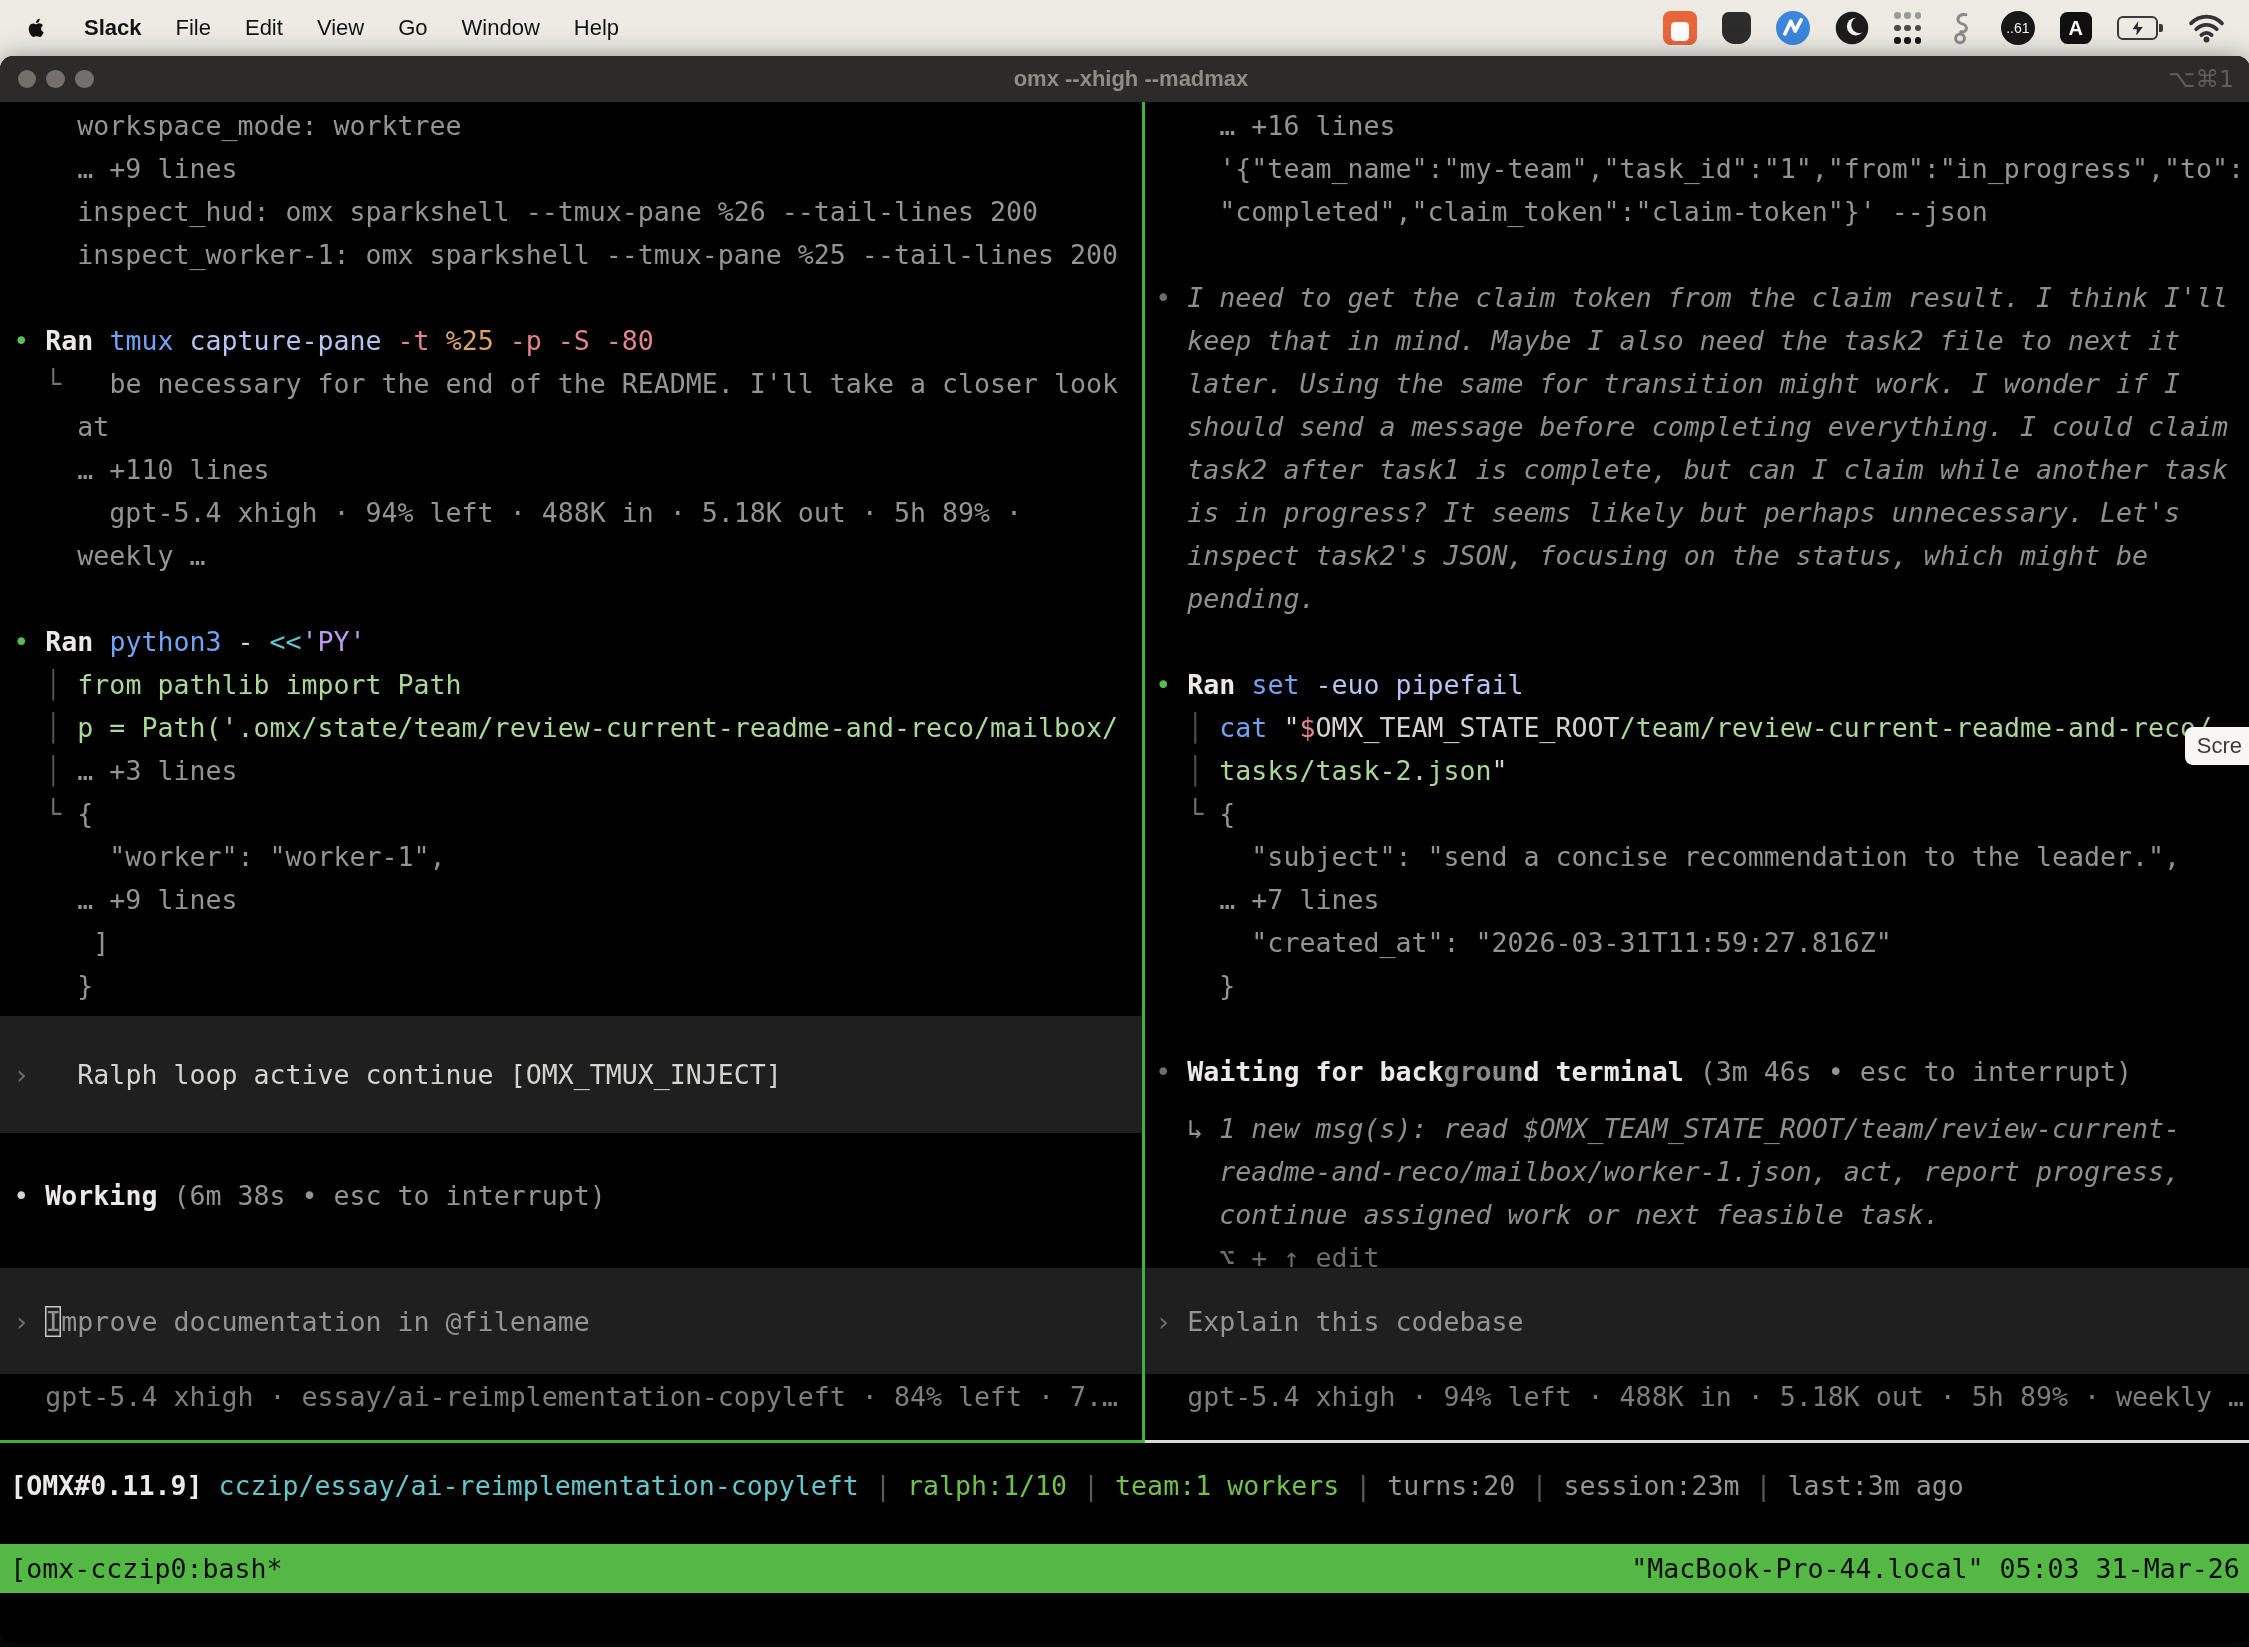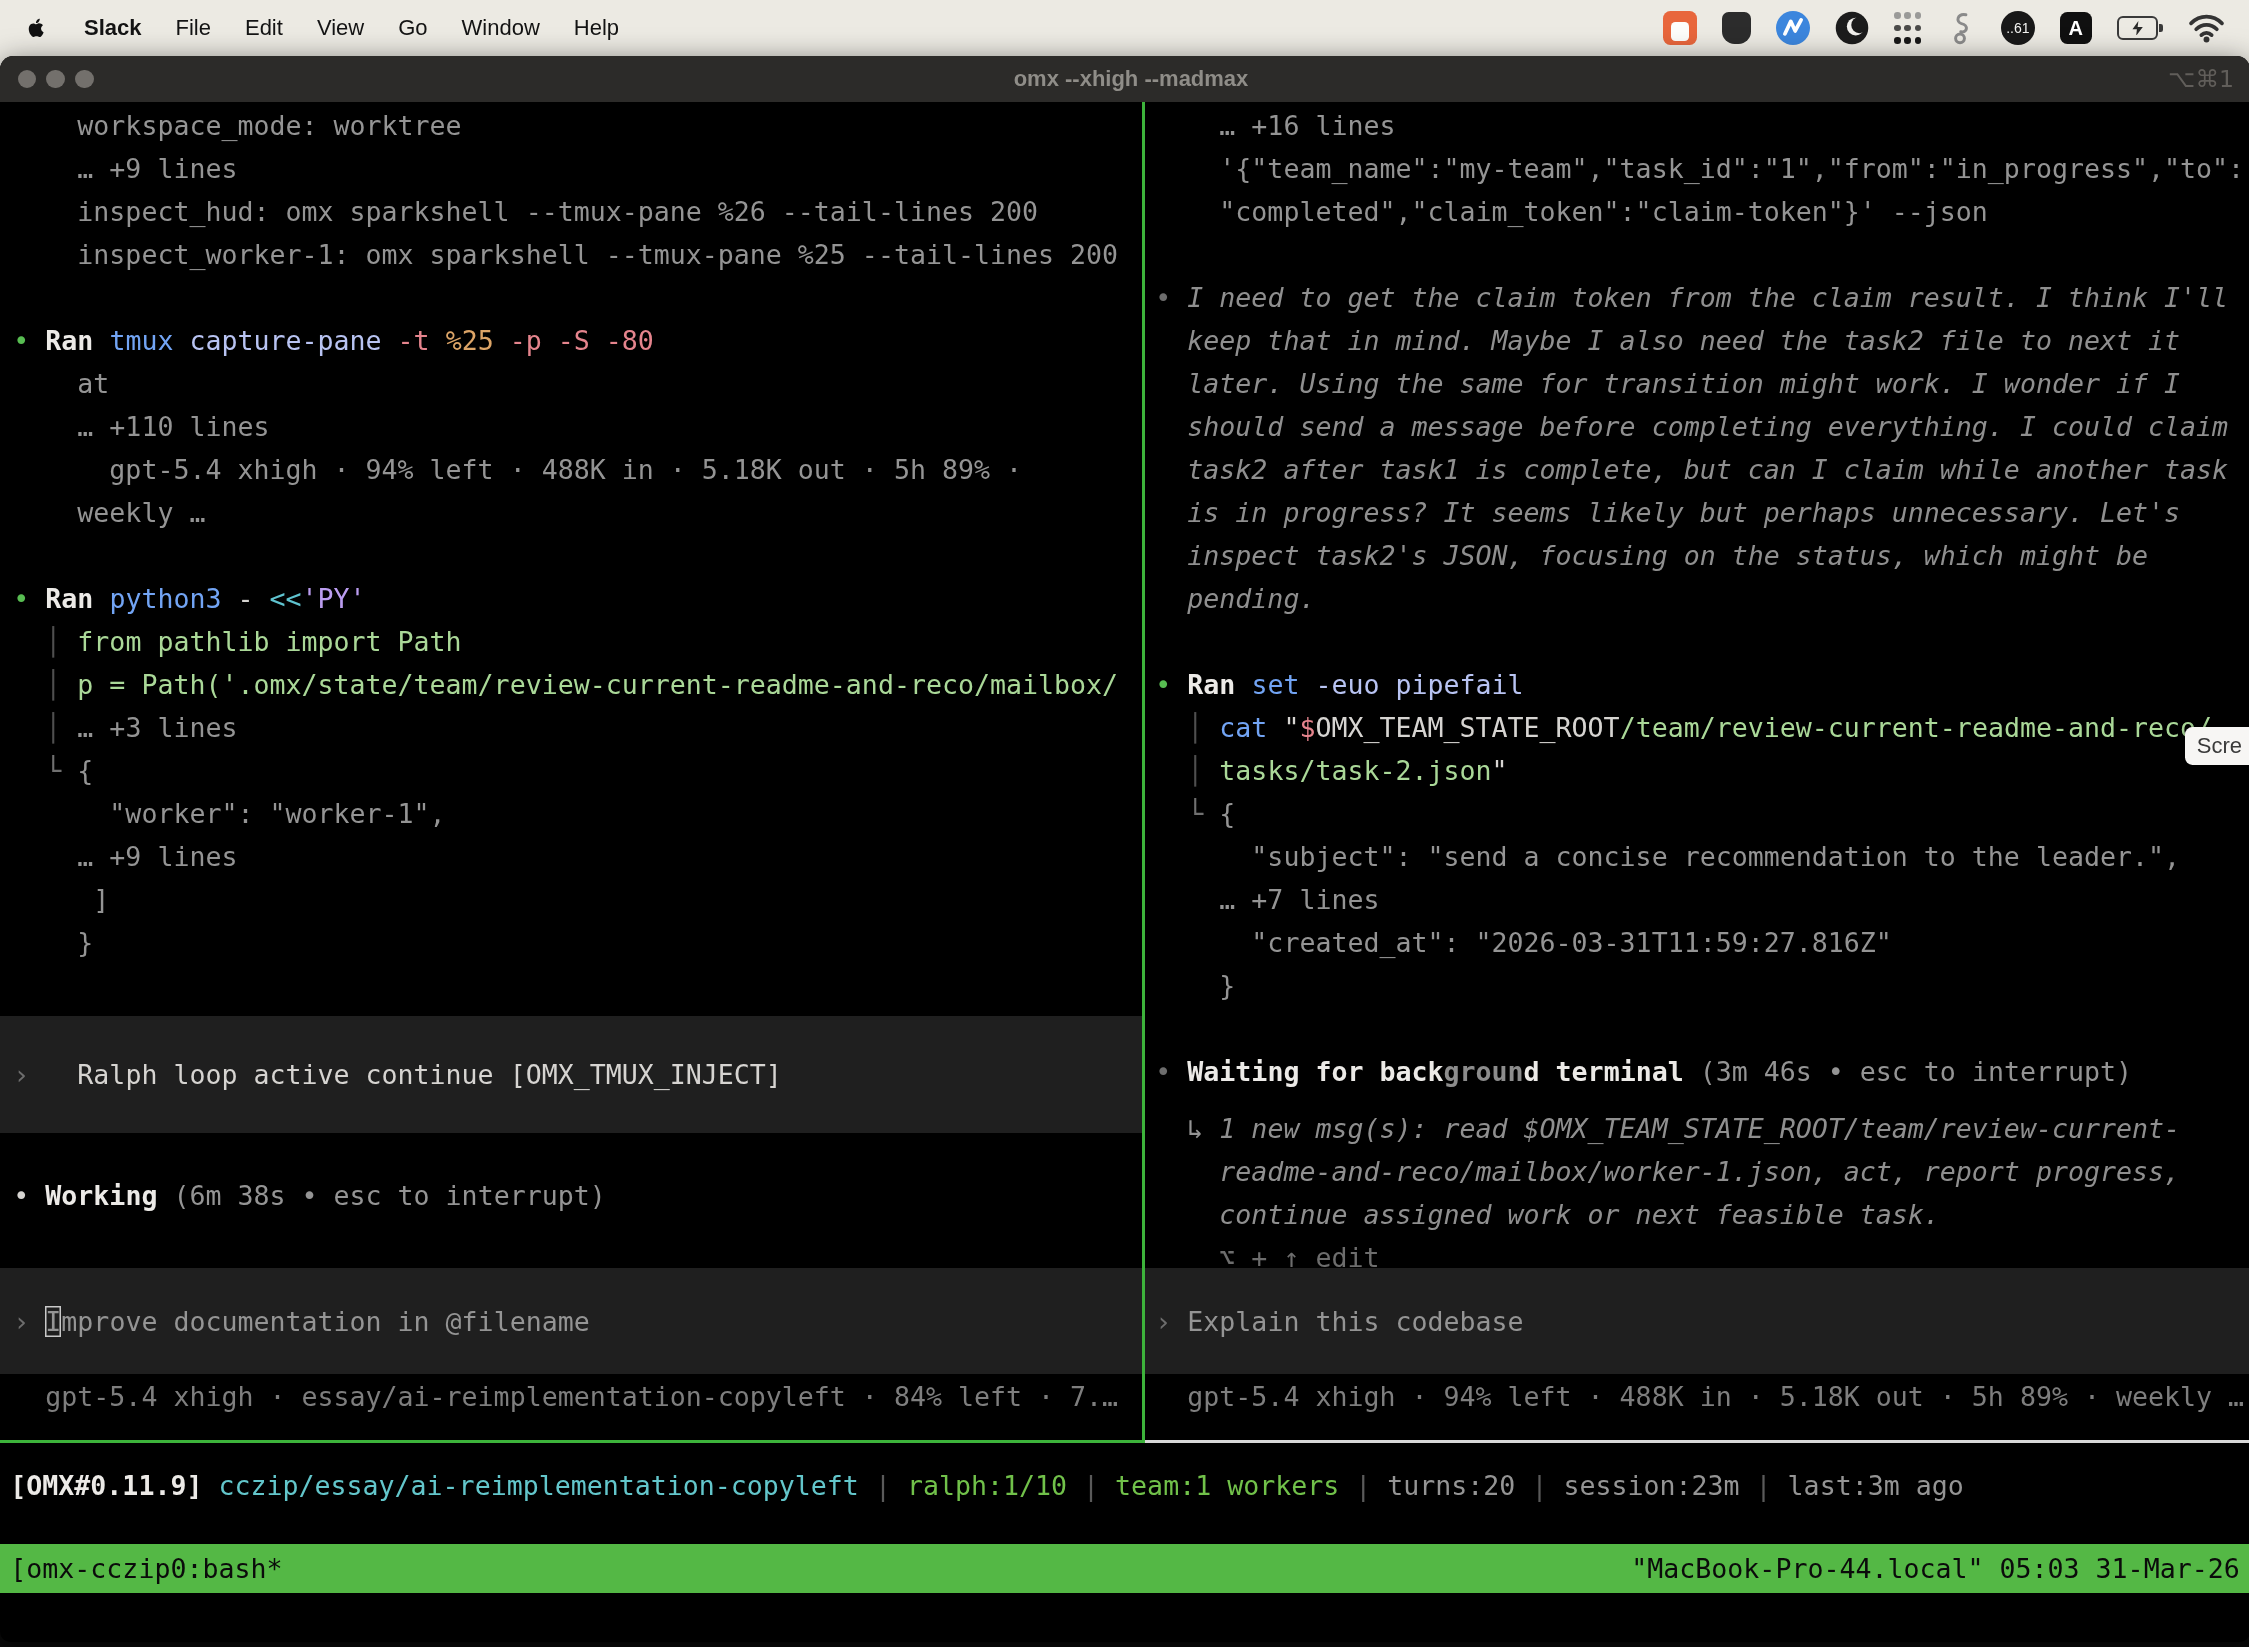--- a/index.html
+++ b/index.html
@@ -212,20 +212,21 @@
   <div class="panes">
 
     <div class="pane left">
       <div class="lines">
           <div class="tline"><span class="c-gray">    workspace_mode: worktree</span></div>
           <div class="tline"><span class="c-gray">    … +9 lines</span></div>
           <div class="tline"><span class="c-gray">    inspect_hud: omx sparkshell --tmux-pane %26 --tail-lines 200</span></div>
           <div class="tline"><span class="c-gray">    inspect_worker-1: omx sparkshell --tmux-pane %25 --tail-lines 200</span></div>
           <div class="gap" style="height: 43px;"></div>
           <div class="tline"><span class="c-bullet">• </span><span class="c-white">Ran </span><span class="c-blue">tmux </span><span class="c-peri">capture-pane </span><span class="c-pink">-t </span><span class="c-orange">%25 </span><span class="c-pink">-p </span><span class="c-pink">-S </span><span class="c-pink">-80</span></div>
+          <div class="tline"><span class="c-corner">  └   </span><span class="c-gray">be necessary for the end of the README. I'll take a closer look</span></div>
           <div class="tline"><span class="c-gray">    at</span></div>
           <div class="tline"><span class="c-gray">    … +110 lines</span></div>
           <div class="tline"><span class="c-gray">      gpt-5.4 xhigh · 94% left · 488K in · 5.18K out · 5h 89% ·</span></div>
           <div class="tline"><span class="c-gray">    weekly …</span></div>
           <div class="gap" style="height: 43px;"></div>
           <div class="tline"><span class="c-bullet">• </span><span class="c-white">Ran </span><span class="c-blue">python3 </span><span class="c-lightfg">- </span><span class="c-tealop">&lt;&lt;</span><span class="c-purple">'PY'</span></div>
           <div class="tline"><span class="c-rail">  │ </span><span class="c-greencode">from pathlib import Path</span></div>
           <div class="tline"><span class="c-rail">  │ </span><span class="c-greencode">p = Path('.omx/state/team/review-current-readme-and-reco/mailbox/</span></div>
           <div class="tline"><span class="c-rail">  │ </span><span class="c-gray">… +3 lines</span></div>
           <div class="tline"><span class="c-corner">  └ </span><span class="c-gray">{</span></div>

